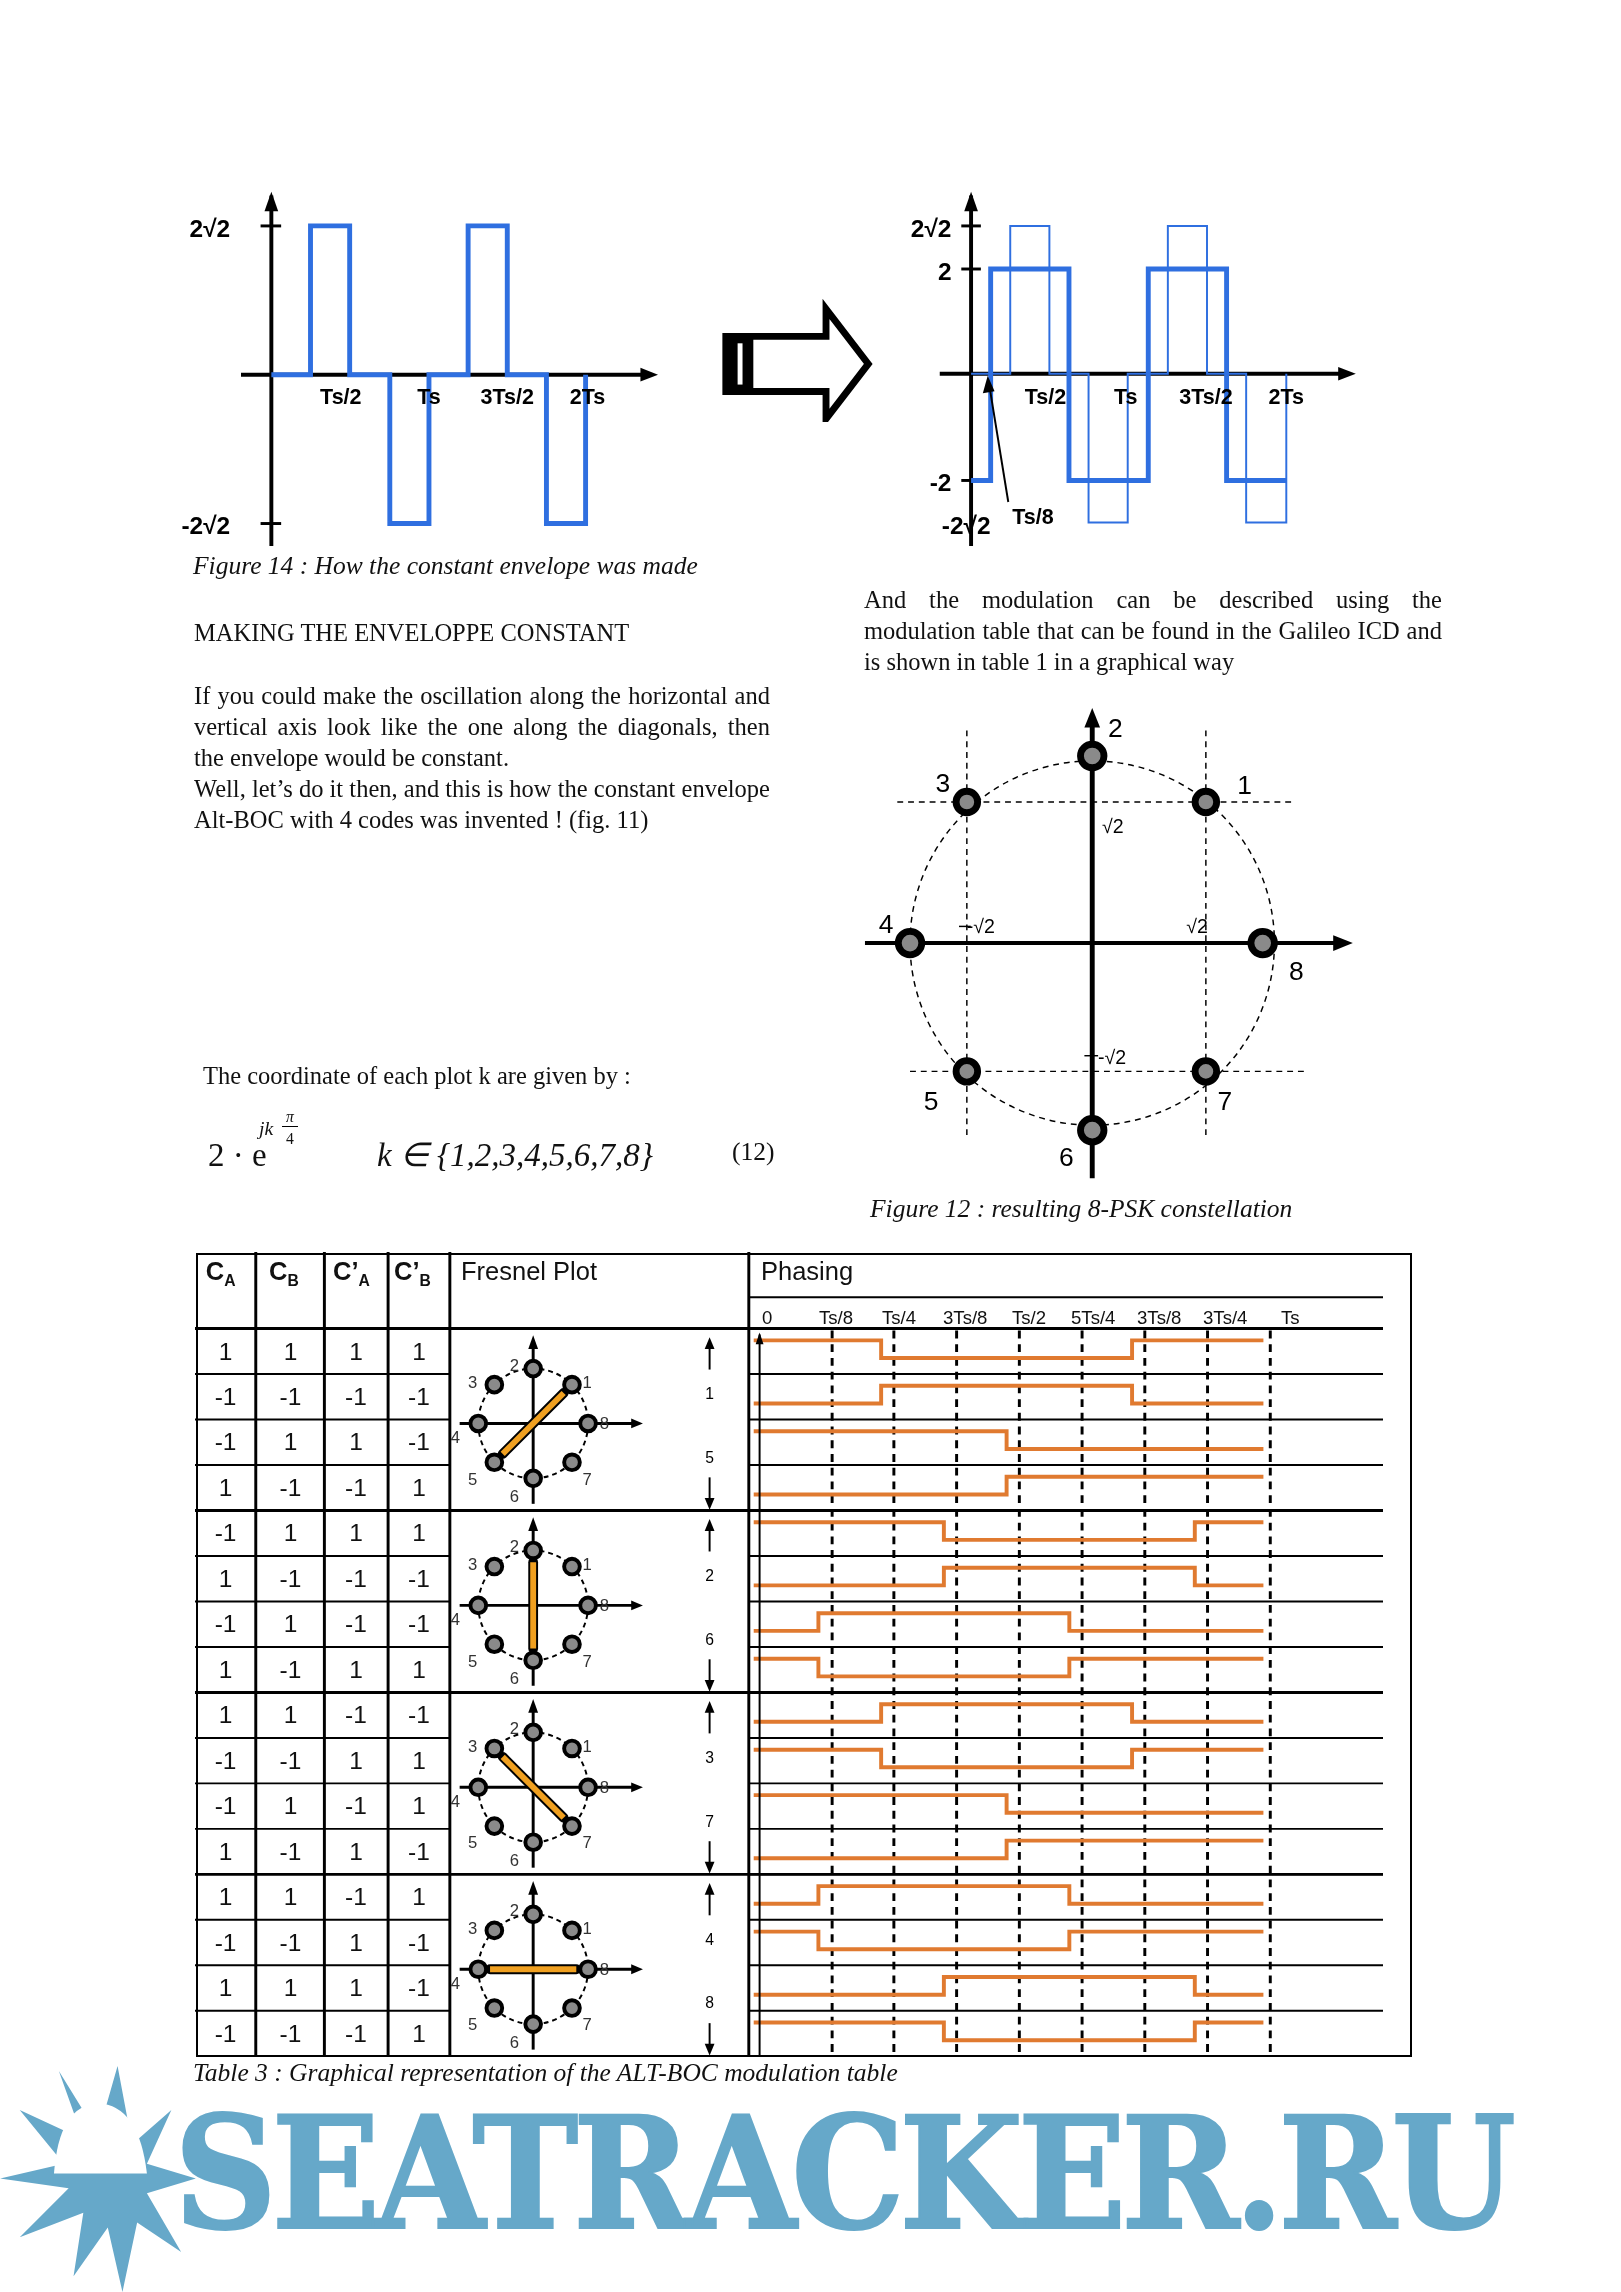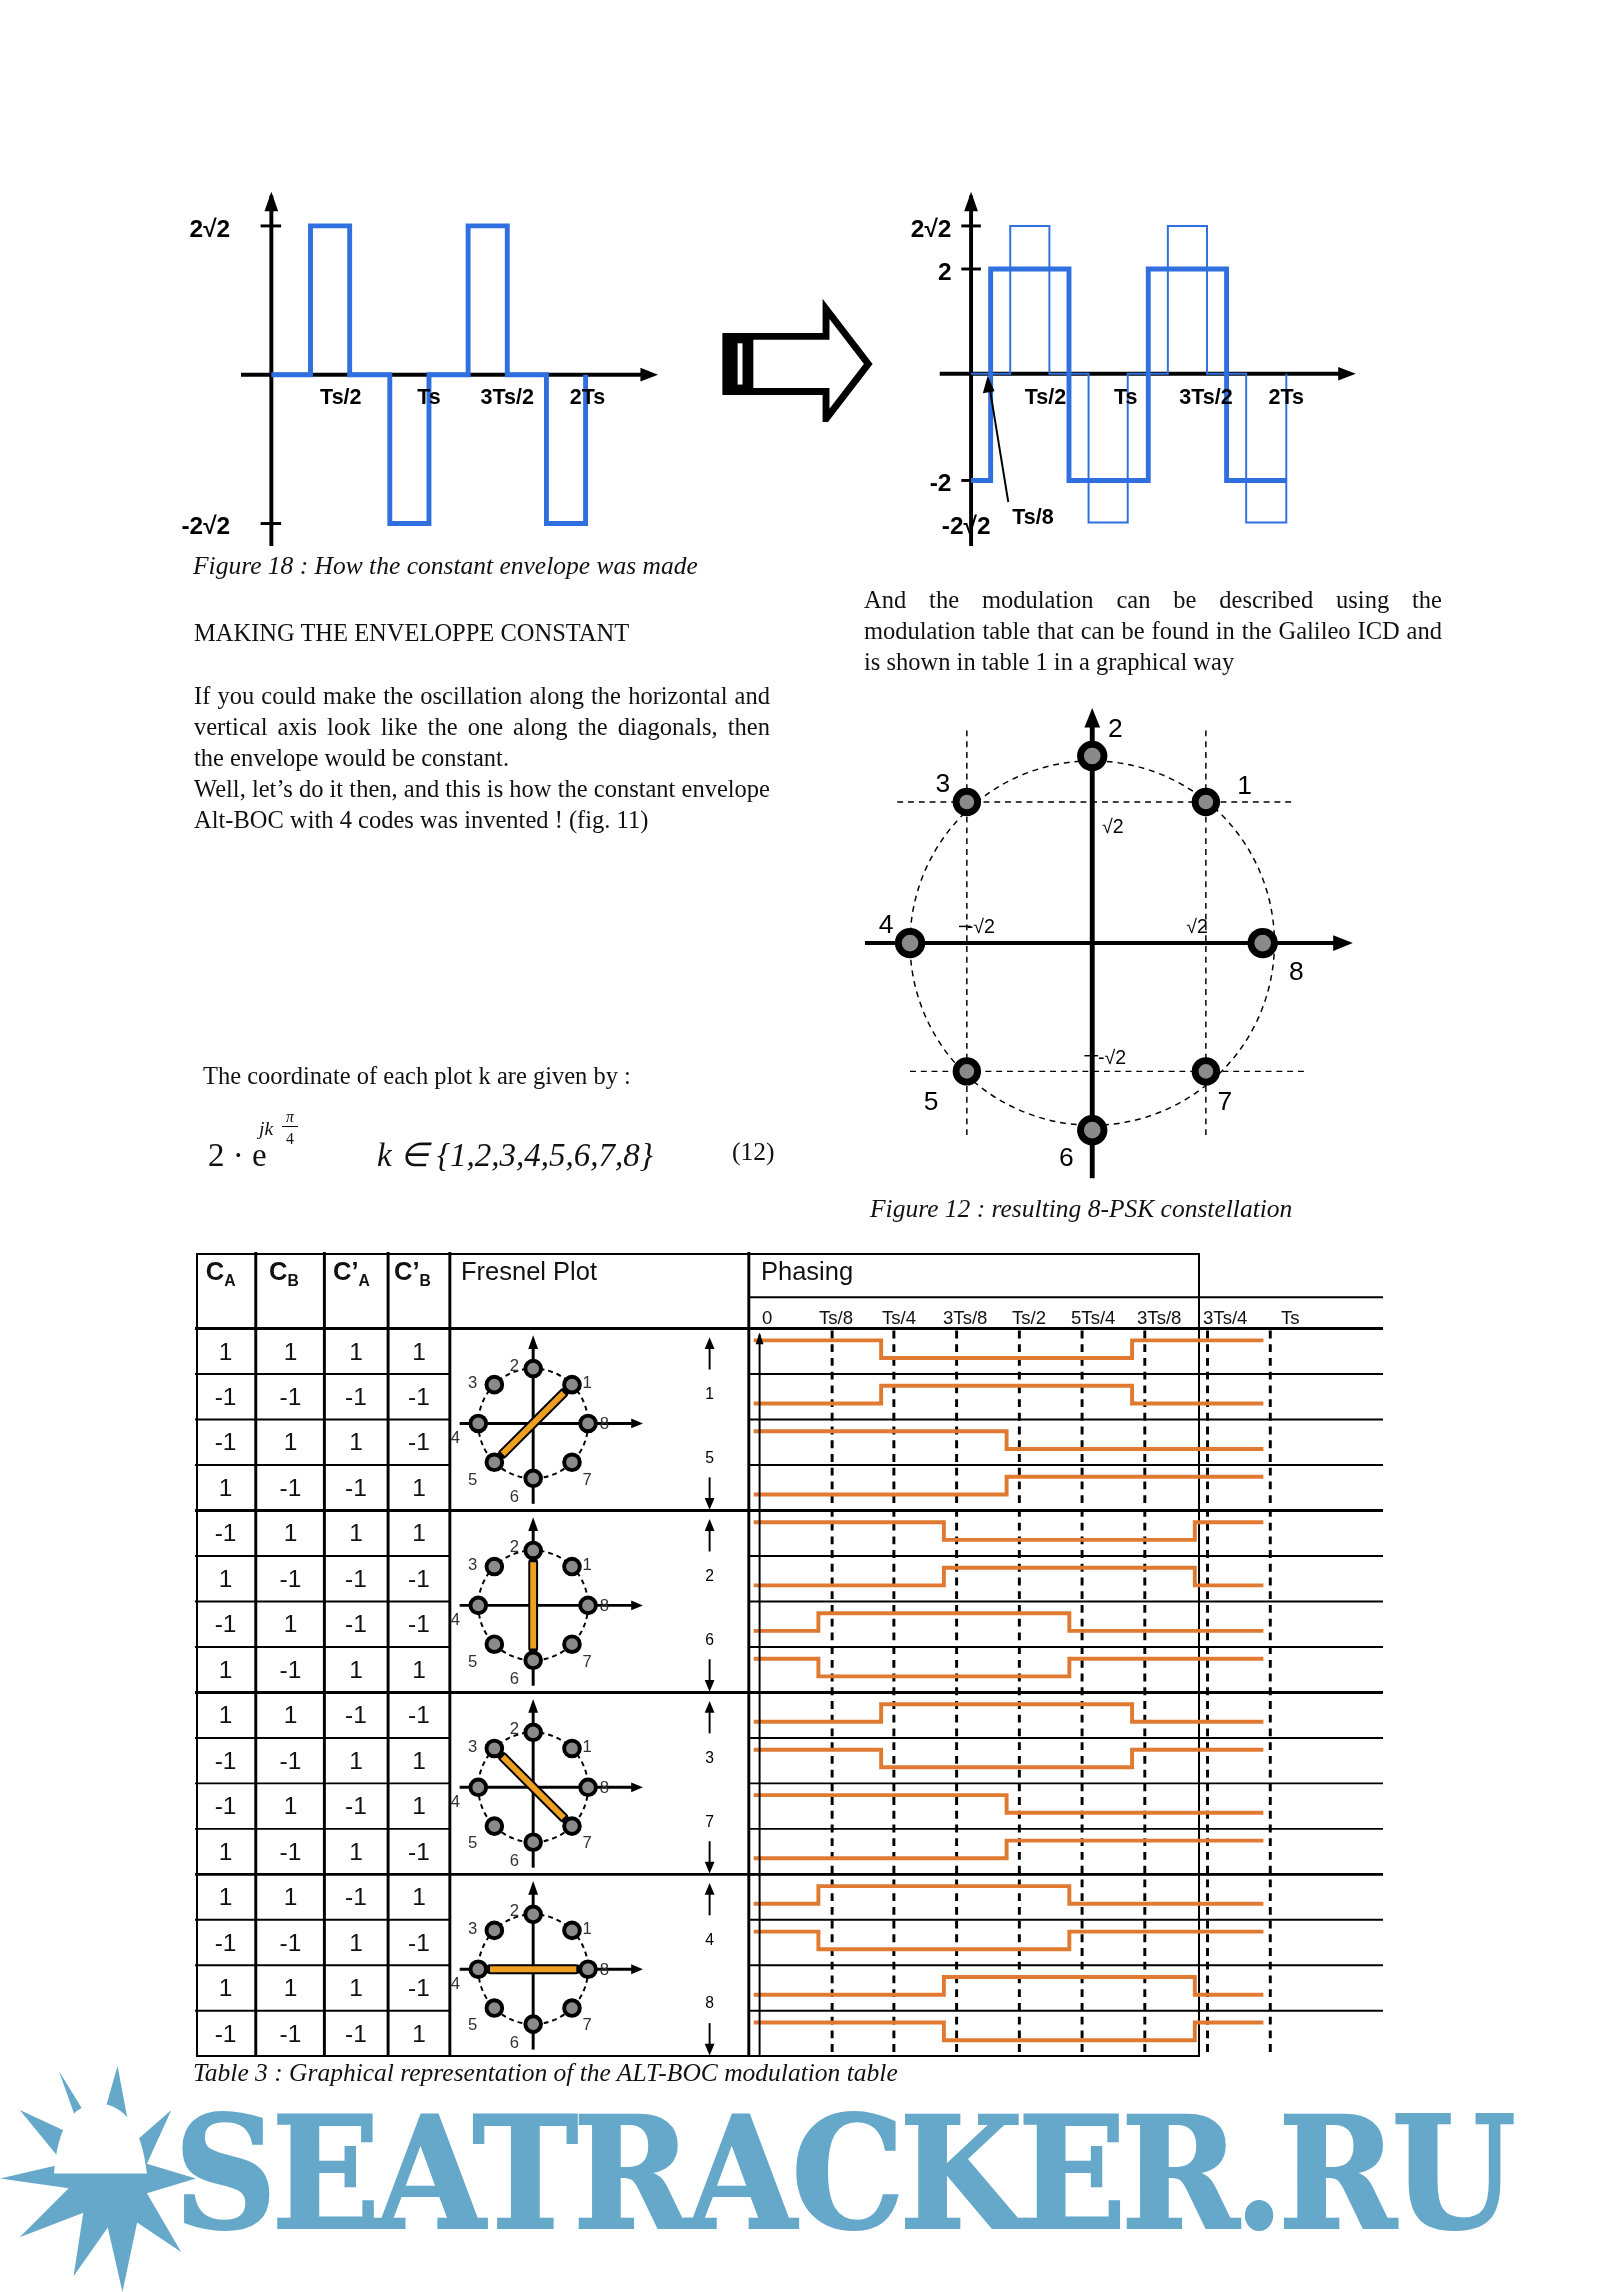--- a/index.html
+++ b/index.html
@@ -4,21 +4,21 @@
 <style>
   html,body{margin:0;padding:0;background:#fff;}
   body{width:1621px;height:2293px;position:relative;overflow:hidden;font-family:"Liberation Serif",serif;color:#111;}
   .abs{position:absolute;}
   .sans{font-family:"Liberation Sans",sans-serif;}
   .caption{font-style:italic;font-size:25.5px;}
   .para{font-size:24.5px;line-height:31px;text-align:justify;}
   .heading{font-weight:normal;font-size:24.5px;}
   svg text{font-family:"Liberation Sans",sans-serif;}
   
-  .tbl{position:absolute;left:196px;top:1253px;width:1004px;height:804px;border:2.9px solid #000;box-sizing:border-box;}
+  .tbl{position:absolute;left:196px;top:1253px;width:1216px;height:804px;border:2.9px solid #000;box-sizing:border-box;}
   .cell{position:absolute;box-sizing:border-box;display:flex;align-items:center;justify-content:center;font-family:"Liberation Sans",sans-serif;font-size:24.5px;}
   .hcell{position:absolute;font-family:"Liberation Sans",sans-serif;font-weight:bold;font-size:25.5px;}
   .logo-text{font-family:"DejaVu Serif",serif;font-weight:bold;}
 </style>
 </head>
 <body>
 
 <svg class="abs" style="left:176px;top:176px" width="549" height="372" viewBox="0 0 560 380">
 
   <line x1="97" y1="20" x2="97" y2="378" stroke="#000" stroke-width="4"></line>
@@ -62,21 +62,21 @@
   <text x="90" y="62" font-size="25" font-weight="bold" text-anchor="end">2√2</text>
   <text x="90" y="106" font-size="25" font-weight="bold" text-anchor="end">2</text>
   <text x="90" y="322" font-size="25" font-weight="bold" text-anchor="end">-2</text>
   <text x="130" y="366" font-size="25" font-weight="bold" text-anchor="end">-2√2</text>
   <text x="186" y="233" font-size="22" font-weight="bold" text-anchor="middle">Ts/2</text>
   <text x="268" y="233" font-size="22" font-weight="bold" text-anchor="middle">Ts</text>
   <text x="350" y="233" font-size="22" font-weight="bold" text-anchor="middle">3Ts/2</text>
   <text x="432" y="233" font-size="22" font-weight="bold" text-anchor="middle">2Ts</text>
 </svg>
 
-<div class="abs caption" style="left:193px;top:551px;">Figure 18 : How the constant envelope was made</div>
+<div class="abs caption" style="left:193px;top:551px;">Figure 14 : How the constant envelope was made</div>
 
 <div class="abs heading" style="left:194px;top:619px;">MAKING THE ENVELOPPE CONSTANT</div>
 <div class="abs para" style="left:194px;top:680px;width:576px;">
   <div>If you could make the oscillation along the horizontal and vertical axis look like the one along the diagonals, then the envelope would be constant.</div>
   <div>Well, let’s do it then, and this is how the constant envelope Alt-BOC with 4 codes was invented ! (fig. 11)</div>
 </div>
 <div class="abs para" style="left:203px;top:1060px;">The coordinate of each plot k are given by :</div>
 
 <div class="abs" style="left:208px;top:1108px;width:578px;height:78px;font-family:'Liberation Serif',serif;">
   <span class="abs" style="left:0;top:29px;font-size:33px;">2 · e</span>

